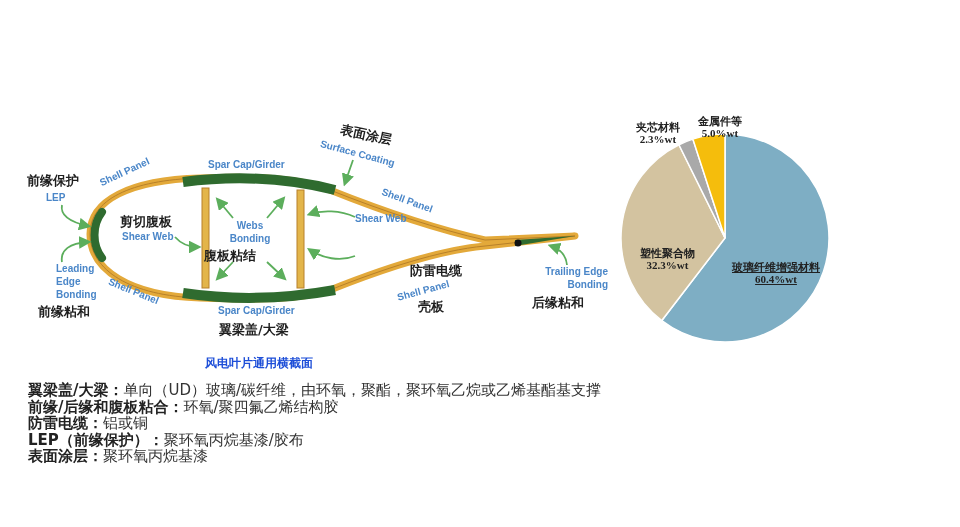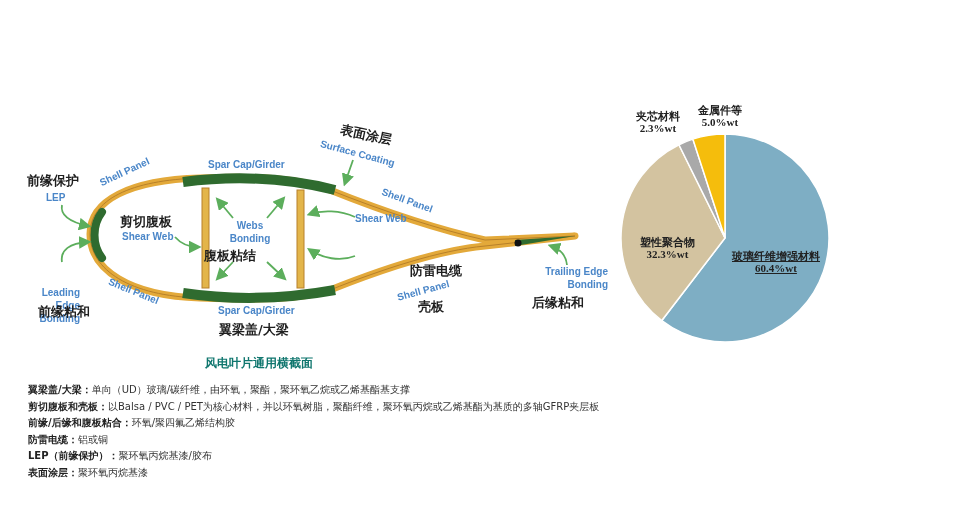--- a/index.html
+++ b/index.html
@@ -2,23 +2,23 @@
 <html><head>
 <meta charset="utf-8">
 <style>
   html, body { margin:0; padding:0; background:#ffffff; }
   body { width:960px; height:527px; position:relative; overflow:hidden;
          font-family:"DejaVu Sans","Liberation Sans",sans-serif; }
   .abs { position:absolute; white-space:nowrap; }
   .cn { color:#1f1f1f; font-weight:bold; font-size:13px; }
   .en { color:#4a86c8; font-weight:bold; font-size:10px; font-family:"Liberation Sans","DejaVu Sans",sans-serif; }
   .ml { white-space:normal; text-align:center; line-height:13px; }
-  .caption { font-size:12px; color:#0f766e; font-weight:bold; }
-  .pie-lbl { font-family:"Liberation Serif","DejaVu Serif",serif; font-weight:bold; color:#222; font-size:11px; line-height:12px; text-align:center; }
-  .notes { left:28px; top:382px; font-size:10px; color:#333; line-height:16.5px; }
+  .caption { font-size:12px; color:#1d4ed8; font-weight:bold; }
+  .pie-lbl { font-family:"Liberation Serif","DejaVu Serif",serif; font-weight:bold; color:#222; font-size:11px; line-height:12px; text-align:center;margin-top:11px; }
+  .notes { left:28px; top:382px; font-size:15px; color:#333; line-height:16.5px; }
   .notes .row { white-space:nowrap; }
   .notes .k { font-weight:bold; color:#222; }
 </style>
 </head>
 <body>
 
 <div class="abs" style="left:0;top:0;width:600px;height:380px;">
   <svg width="600" height="380" style="position:absolute;left:0;top:0;">
     <defs>
       <marker id="ah" markerWidth="7" markerHeight="7" refX="5" refY="3.5" orient="auto">
@@ -69,21 +69,21 @@
 
   <div class="abs en ml" style="left:222px;top:219px;width:56px;">
     <div>Webs</div>
     <div>Bonding</div>
   </div>
   <span class="abs cn" style="left:204px;top:247px;font-family:Liberation Mono, monospace;">腹板粘结</span>
 
   <span class="abs en" style="left:355px;top:213px;">Shear Web</span>
   <span class="abs cn" style="left:410px;top:262px;">防雷电缆</span>
 
-  <div class="abs en" style="left:32px;top:262px;line-height:13px;text-align:right;width:48px;margin-top:24px;">
+  <div class="abs en" style="left:56px;top:262px;line-height:13px;text-align:left;width:48px;">
     <div>Leading</div>
     <div>Edge</div>
     <div>Bonding</div>
   </div>
   <span class="abs cn" style="left:38px;top:303px;">前缘粘和</span>
 
   <span class="abs en" style="left:111px;top:276px;transform:rotate(22deg);transform-origin:left top;">Shell Panel</span>
 
   <span class="abs en" style="left:218px;top:305px;">Spar Cap/Girder</span>
   <span class="abs cn" style="left:219px;top:321px;">翼梁盖/大梁</span>
@@ -122,18 +122,17 @@
   </div>
   <div class="abs pie-lbl" style="left:132px;top:160px;text-decoration:underline;">
     <div>玻璃纤维增强材料</div>
     <div>60.4%wt</div>
   </div>
 
 </div>
 
 <div class="abs notes">
   <div class="row"><span class="k">翼梁盖/大梁：</span><span>单向（UD）玻璃/碳纤维，由环氧，聚酯，聚环氧乙烷或乙烯基酯基支撑</span></div>
-  <div class="row"><span class="k">剪切腹板和壳板：</span><span>以Balsa / PVC / PET为核心材料，并以环氧树脂，聚酯纤维，聚环氧丙烷或乙烯基酯为基质的多轴GFRP夹层板</span></div>
   <div class="row"><span class="k">前缘/后缘和腹板粘合：</span><span>环氧/聚四氟乙烯结构胶</span></div>
   <div class="row"><span class="k">防雷电缆：</span><span>铝或铜</span></div>
   <div class="row"><span class="k">LEP（前缘保护）：</span><span>聚环氧丙烷基漆/胶布</span></div>
   <div class="row"><span class="k">表面涂层：</span><span>聚环氧丙烷基漆</span></div>
 </div>
 
 </body></html>

